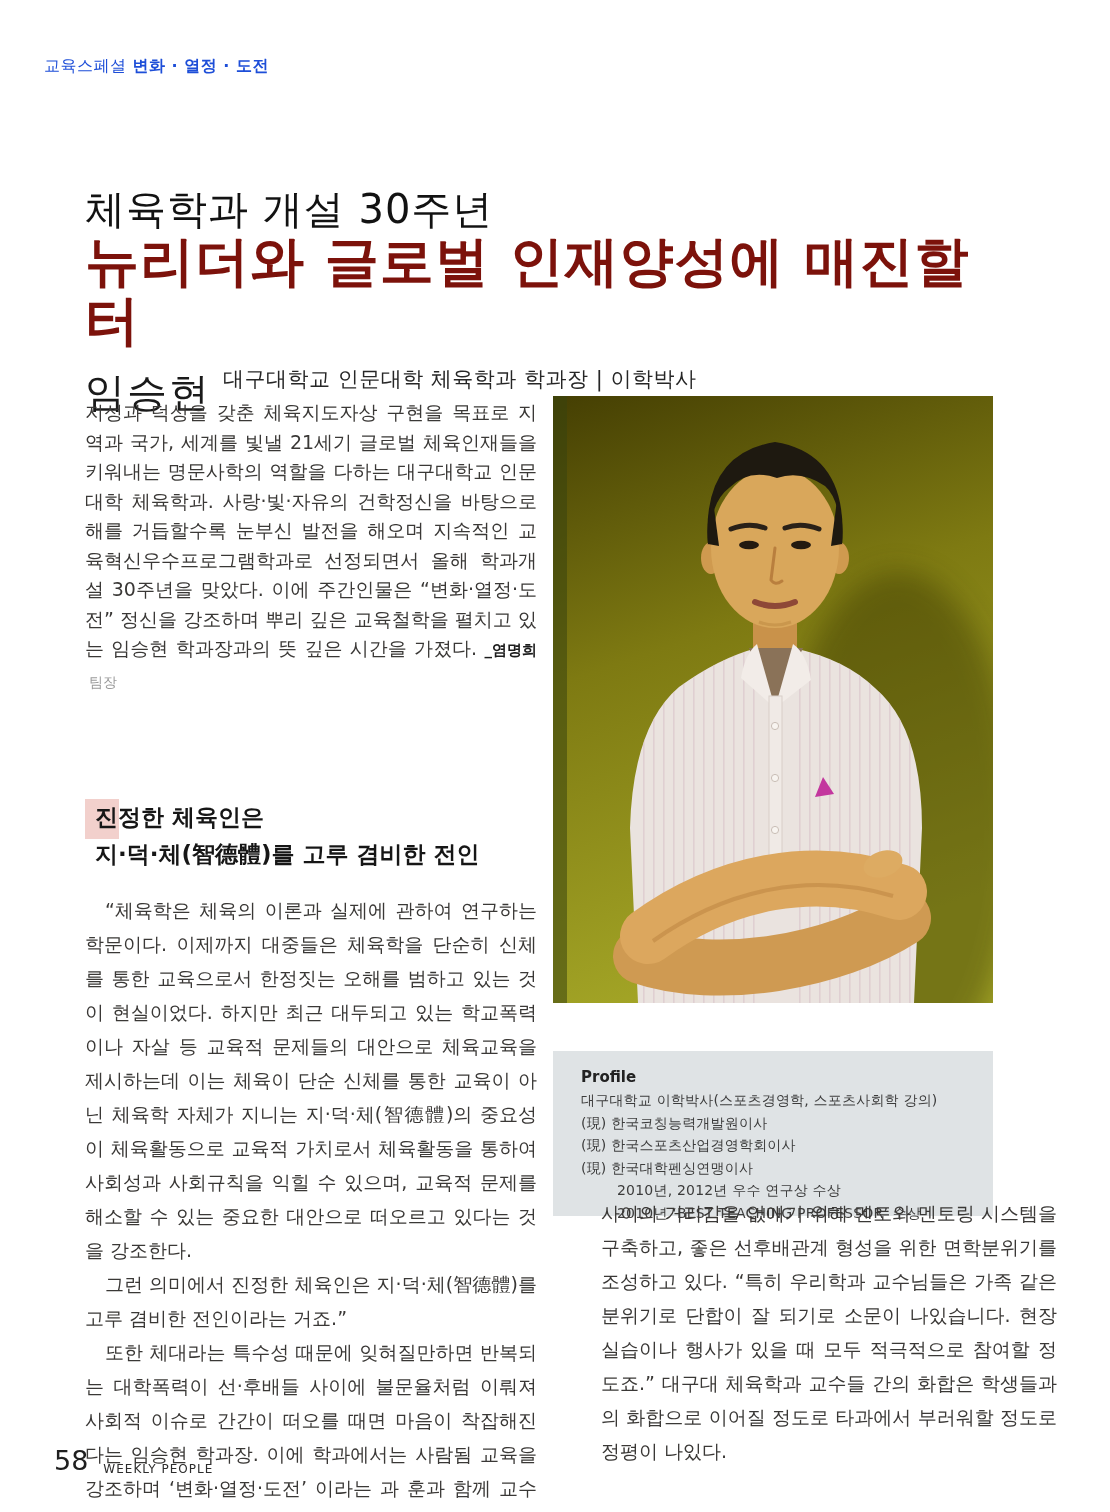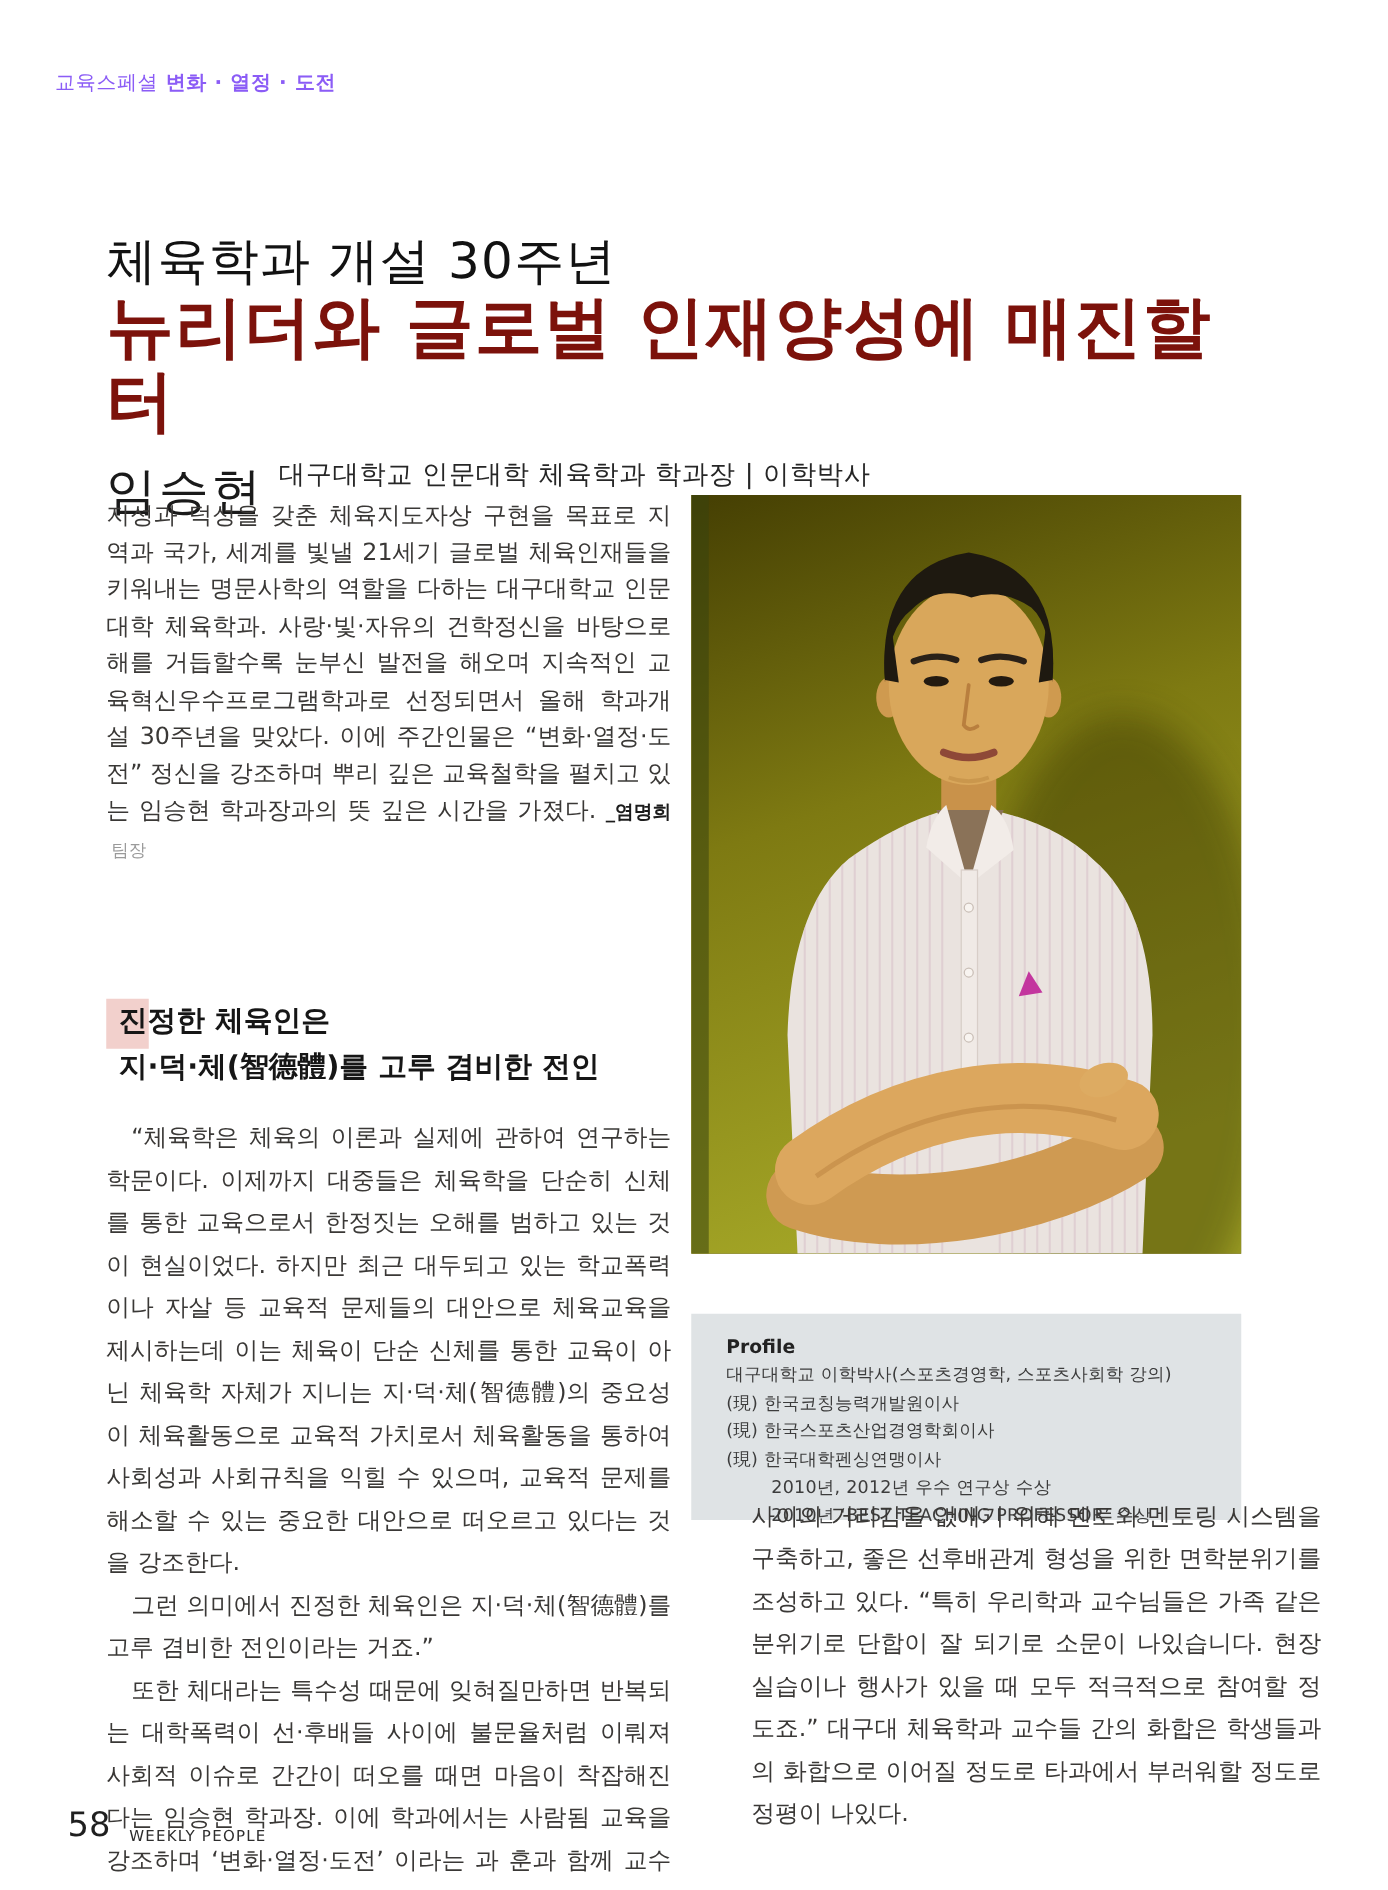--- a/index.html
+++ b/index.html
@@ -17,21 +17,21 @@
   }
   .page{
     position:relative;
     width:1110px;height:1512px;
     background:#ffffff;
     overflow:hidden;
   }
   
   .eyebrow{
     position:absolute;left:44px;top:56px;
-    font-size:16px;color:#8b5cf6;letter-spacing:.5px;text-align:right;
+    font-size:16px;color:#1d4ed8;letter-spacing:.5px;text-align:right;
   }
   .eyebrow .bold{font-weight:bold;margin-left:6px;}
   
   .headline{position:absolute;left:85px;top:186px;width:940px;}
   .kicker{
     font-size:40px;font-weight:normal;color:#121212;
     letter-spacing:1px;line-height:1.15;
   }
   .main-title{
     font-size:54px;font-weight:bold;color:var(--title-red);

